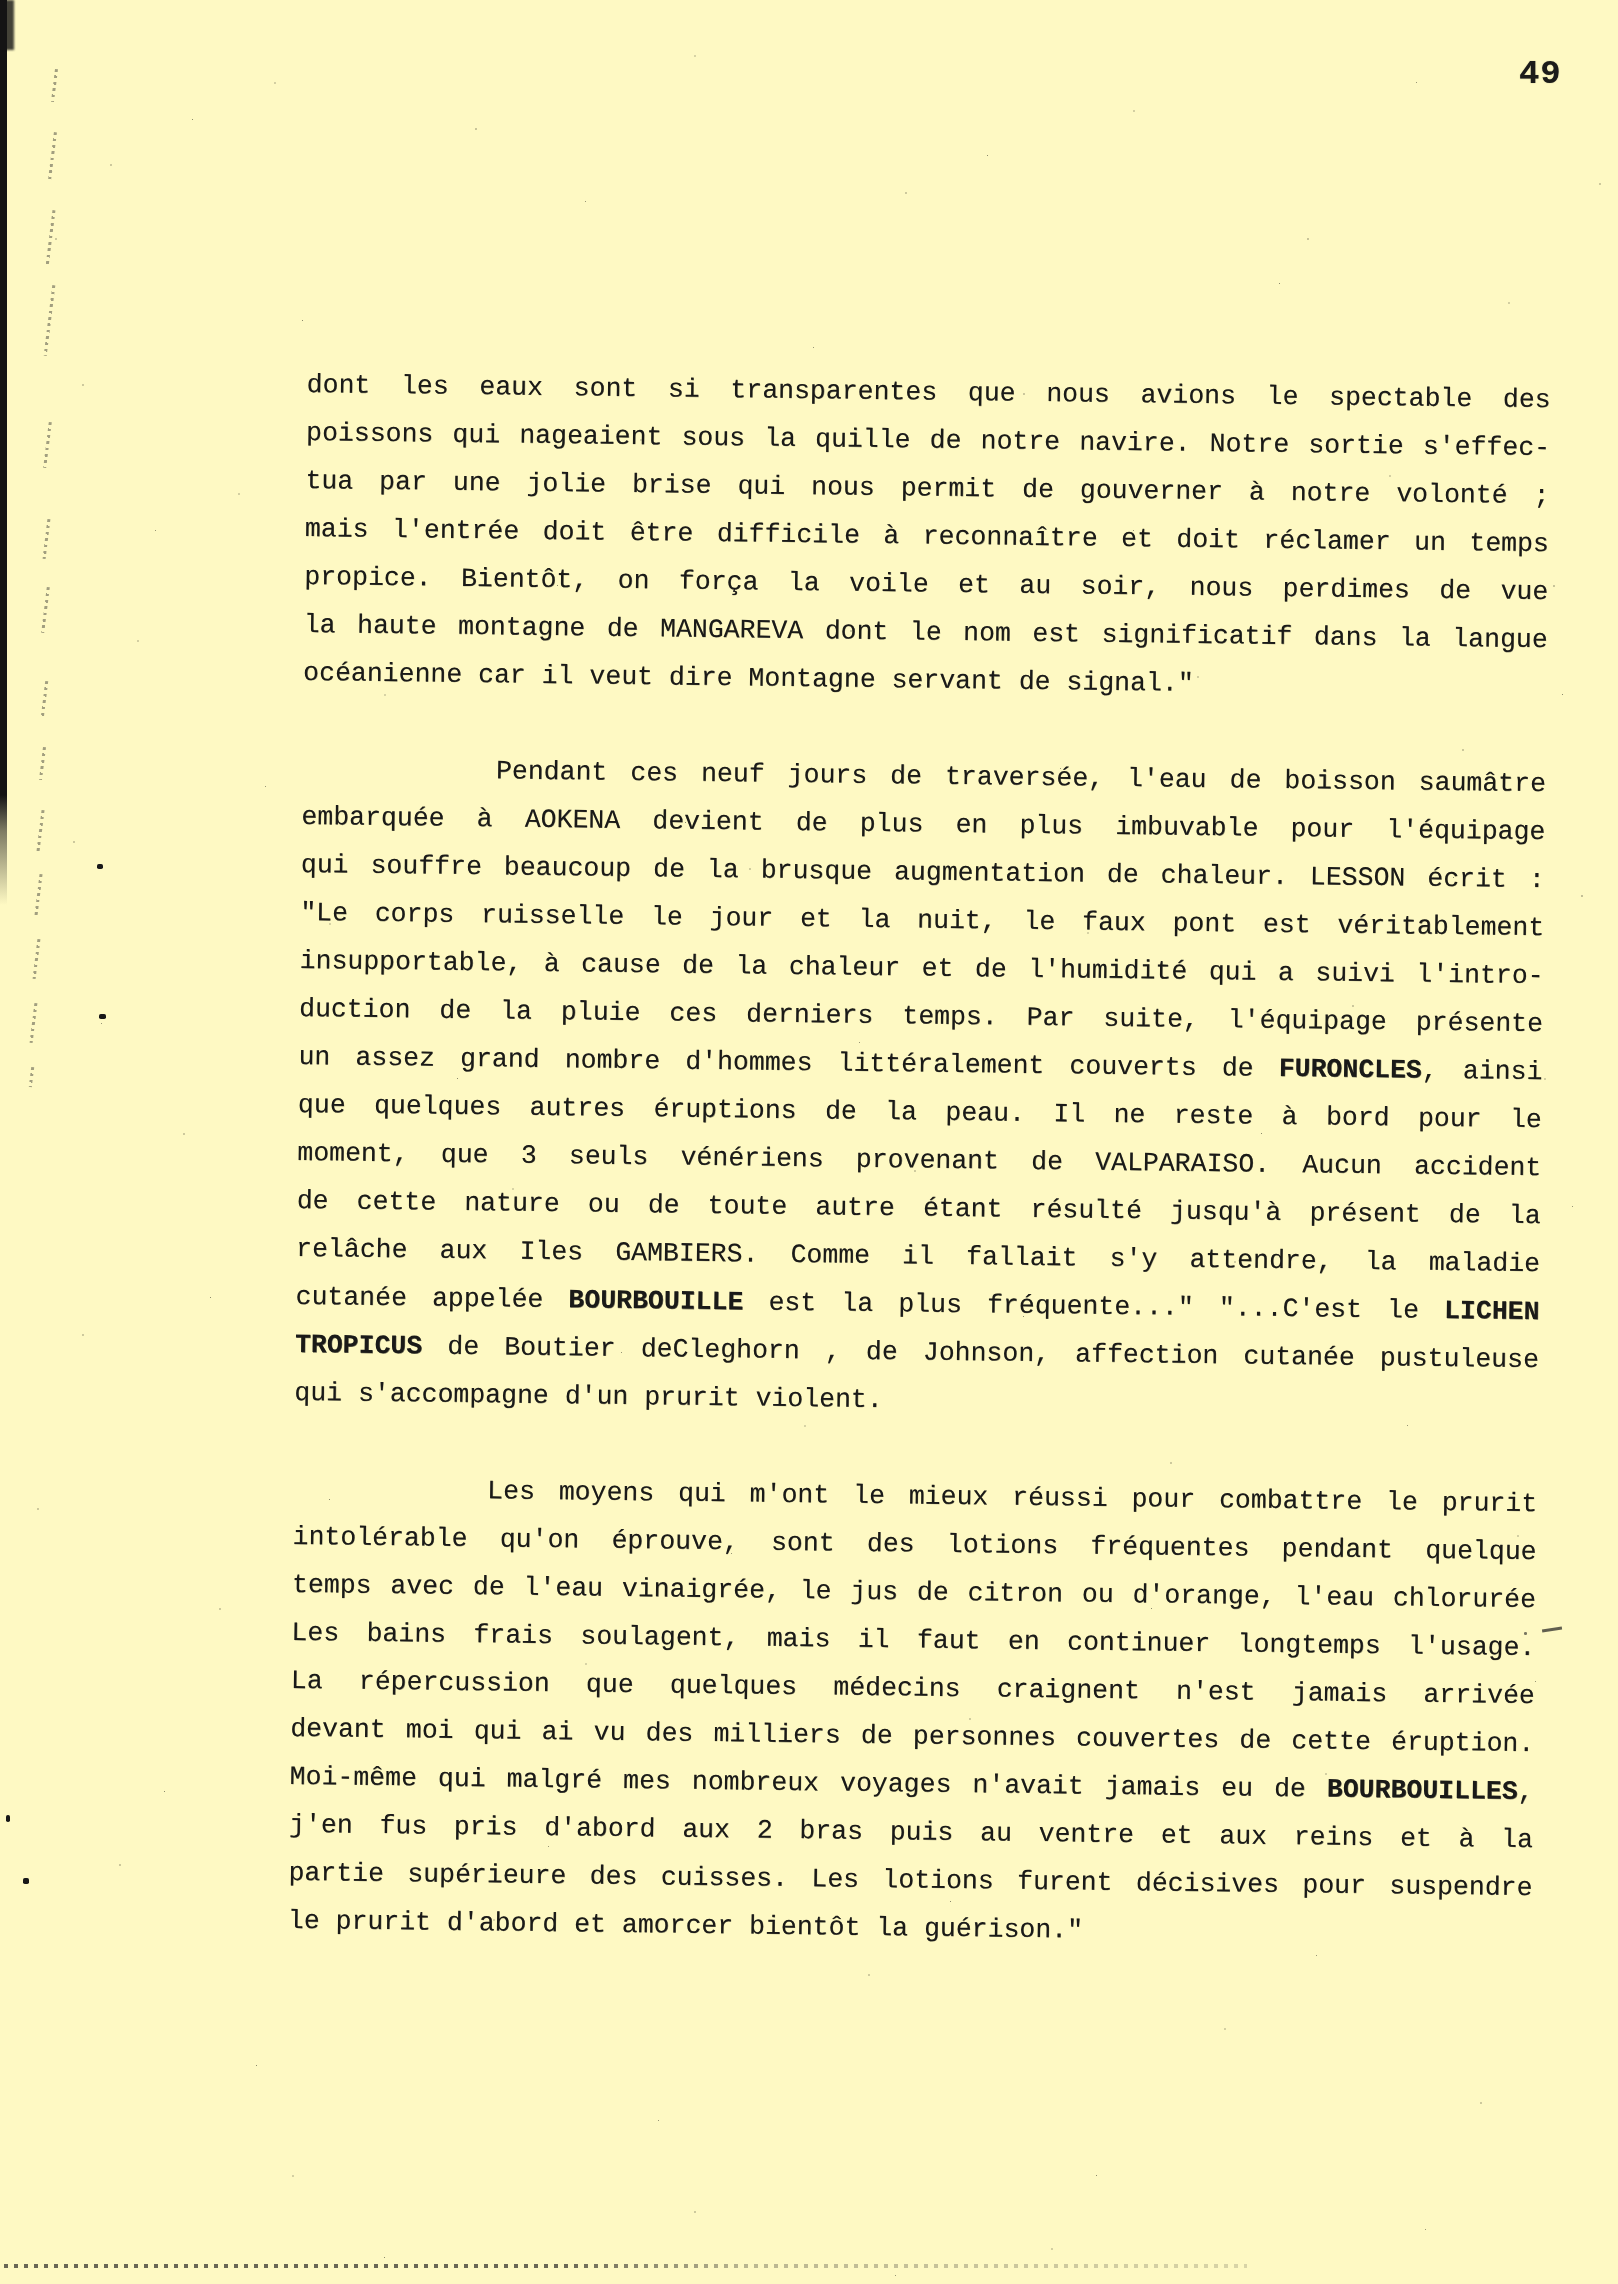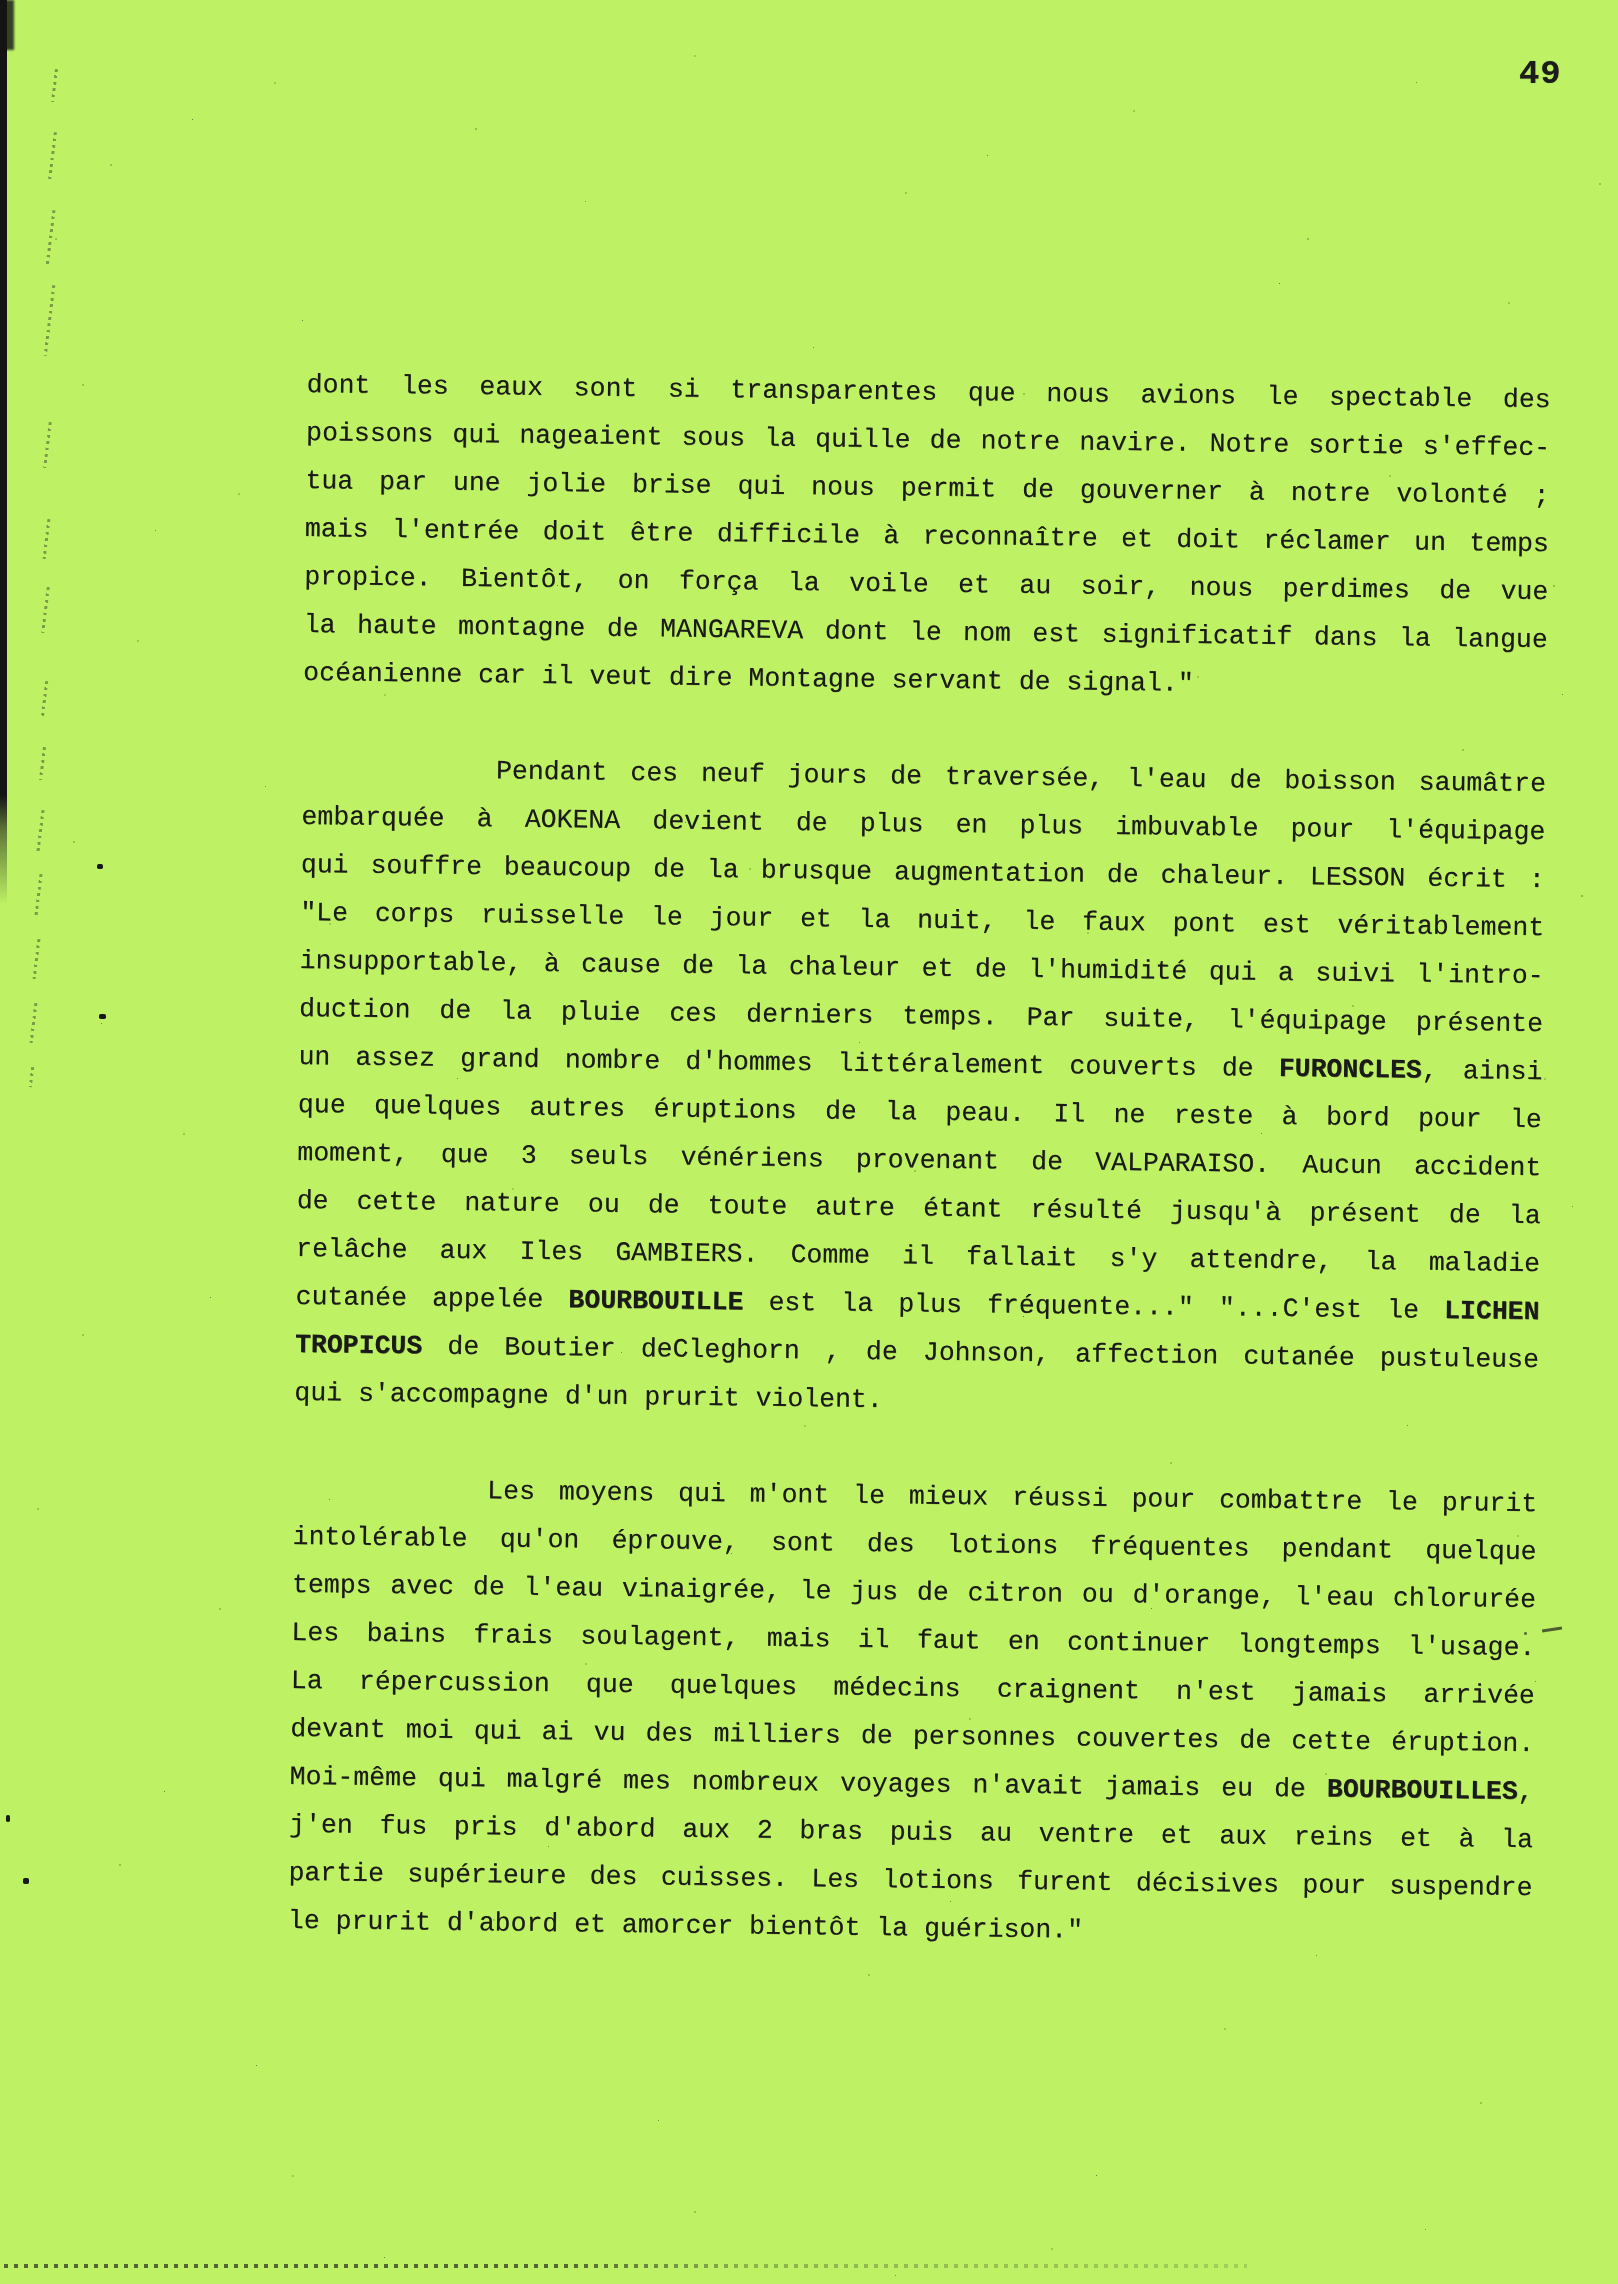--- a/index.html
+++ b/index.html
@@ -1,20 +1,20 @@
 <!DOCTYPE html>
 <html style="font-size:14.6px"><head>
 <meta charset="utf-8">
 <title>Page 49</title>
 <style>
   html,body{margin:0;padding:0;background:#e8e8e6;}
   .page{
     position:relative;
     width:1618px;height:2284px;
-    background:#bef264;
+    background:#fef9c3;
     overflow:hidden;
     font-family:"Liberation Mono","DejaVu Sans Mono",monospace;
     color:#1a1a18;
   }
   
   .scan-edge{
     position:absolute;left:0;top:0;width:7.3px;height:914px;
     background:linear-gradient(180deg,#141414 0 795px,rgba(20,20,20,.55) 831px,rgba(20,20,20,0) 905px);
   }
   .scan-edge-smudge{

